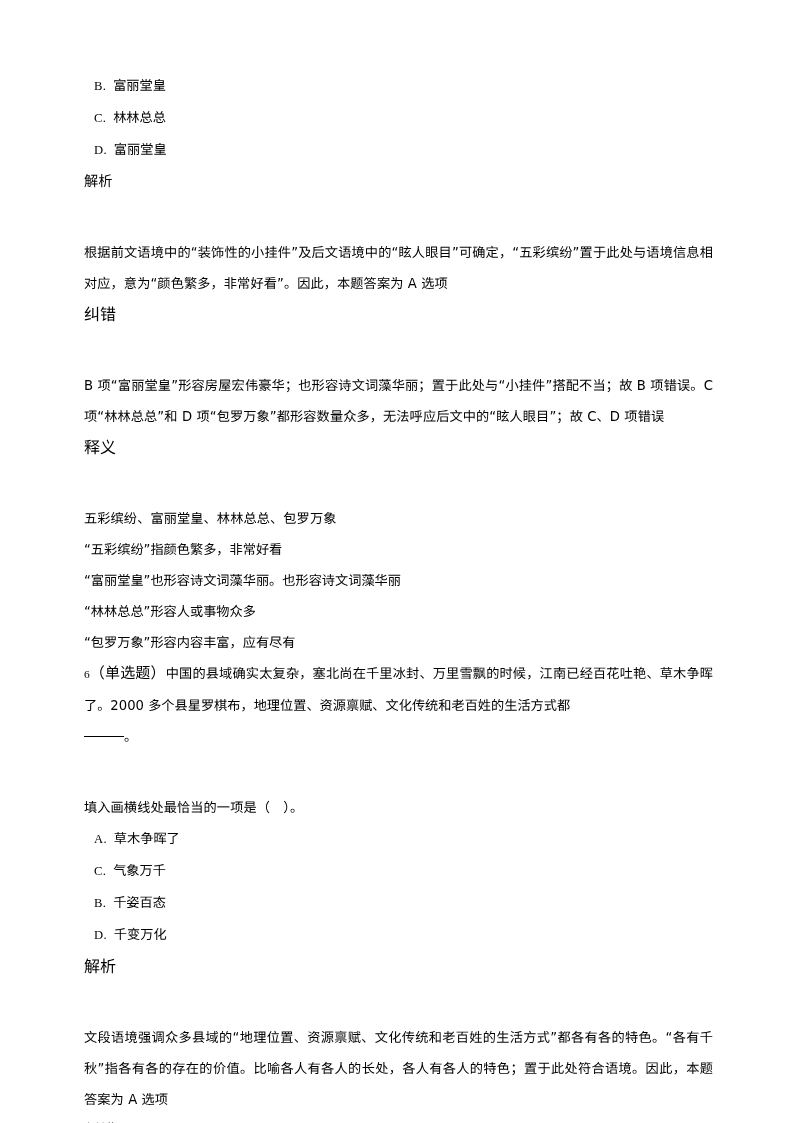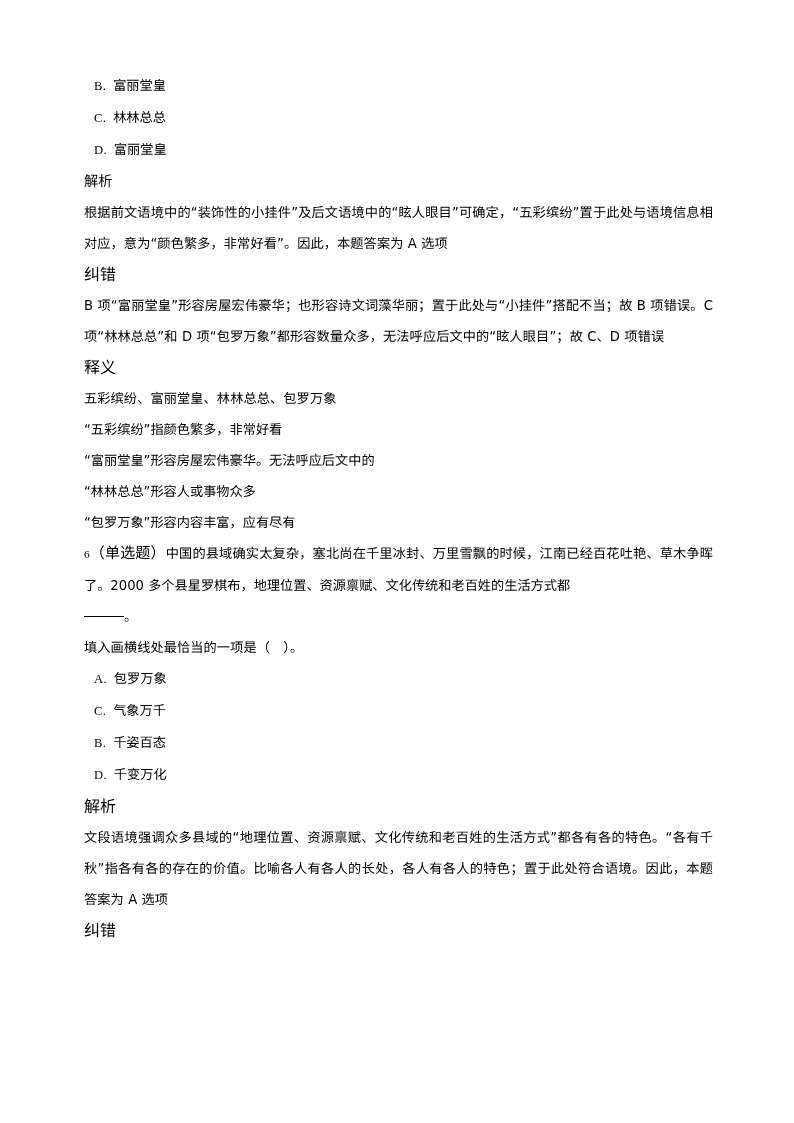--- a/index.html
+++ b/index.html
@@ -35,20 +35,21 @@
   
   .line,
   .para {
     font-size: 13.2px;
     line-height: 31px;
     letter-spacing: 0.1px;
     text-align: justify;
     text-justify: inter-ideograph;
     word-break: break-all;
     white-space: normal;
+    margin-top: 40px;
   }
 
   
   .option {
     font-size: 13.2px;
     line-height: 31px;
     padding-left: 10px;
   }
   .option .opt-letter {
     font-family: "Liberation Serif", "DejaVu Serif", serif;
@@ -120,32 +121,32 @@
 
     <div class="section-head big">解析</div>
     <div class="para">根据前文语境中的“装饰性的小挂件”及后文语境中的“眩人眼目”可确定，“五彩缤纷”置于此处与语境信息相对应，意为“颜色繁多，非常好看”。因此，本题答案为 A 选项</div>
 
     <div class="section-head">纠错</div>
     <div class="para">B 项“富丽堂皇”形容房屋宏伟豪华；也形容诗文词藻华丽；置于此处与“小挂件”搭配不当；故 B 项错误。C 项“林林总总”和 D 项“包罗万象”都形容数量众多，无法呼应后文中的“眩人眼目”；故 C、D 项错误</div>
 
     <div class="section-head">释义</div>
     <div class="line">五彩缤纷、富丽堂皇、林林总总、包罗万象</div>
     <div class="def-row">“五彩缤纷”指颜色繁多，非常好看</div>
-    <div class="def-row">“富丽堂皇”形容房屋宏伟豪华。无法呼应后文中的</div>
+    <div class="def-row">“富丽堂皇”也形容诗文词藻华丽。也形容诗文词藻华丽</div>
     <div class="def-row">“林林总总”形容人或事物众多</div>
     <div class="def-row">“包罗万象”形容内容丰富，应有尽有</div>
 
     <div class="stem"><span class="qnum">6</span><span class="qtype">（单选题）</span><span>中国的县域确实太复杂，塞北尚在千里冰封、万里雪飘的时候，江南已经百花吐艳、草木争晖了。2000 多个县星罗棋布，地理位置、资源禀赋、文化传统和老百姓的生活方式都</span></div>
 
     <div class="blank-line"><span class="rule"></span><span>。</span></div>
 
     <div class="line">填入画横线处最恰当的一项是（　）。</div>
 
     <div class="option">
-      <span class="opt-letter">A.</span><span class="opt-text">包罗万象</span>
+      <span class="opt-letter">A.</span><span class="opt-text">草木争晖了</span>
     </div>
     <div class="option">
       <span class="opt-letter">C.</span><span class="opt-text">气象万千</span>
     </div>
     <div class="option">
       <span class="opt-letter">B.</span><span class="opt-text">千姿百态</span>
     </div>
     <div class="option">
       <span class="opt-letter">D.</span><span class="opt-text">千变万化</span>
     </div>

